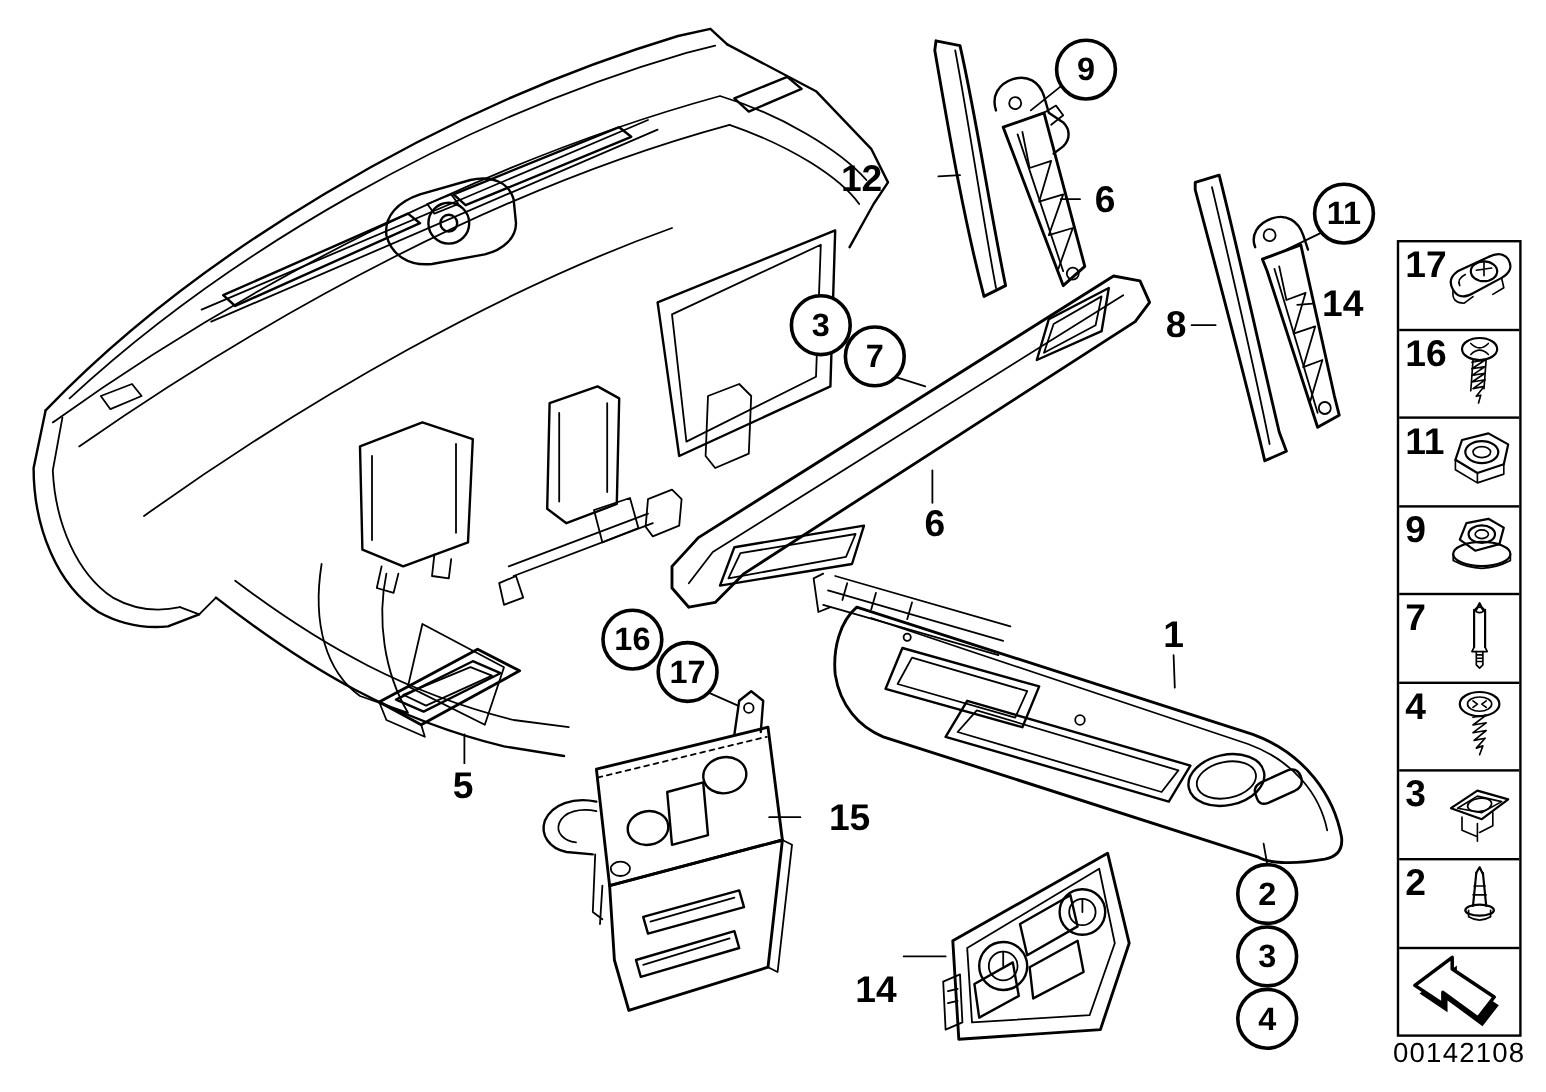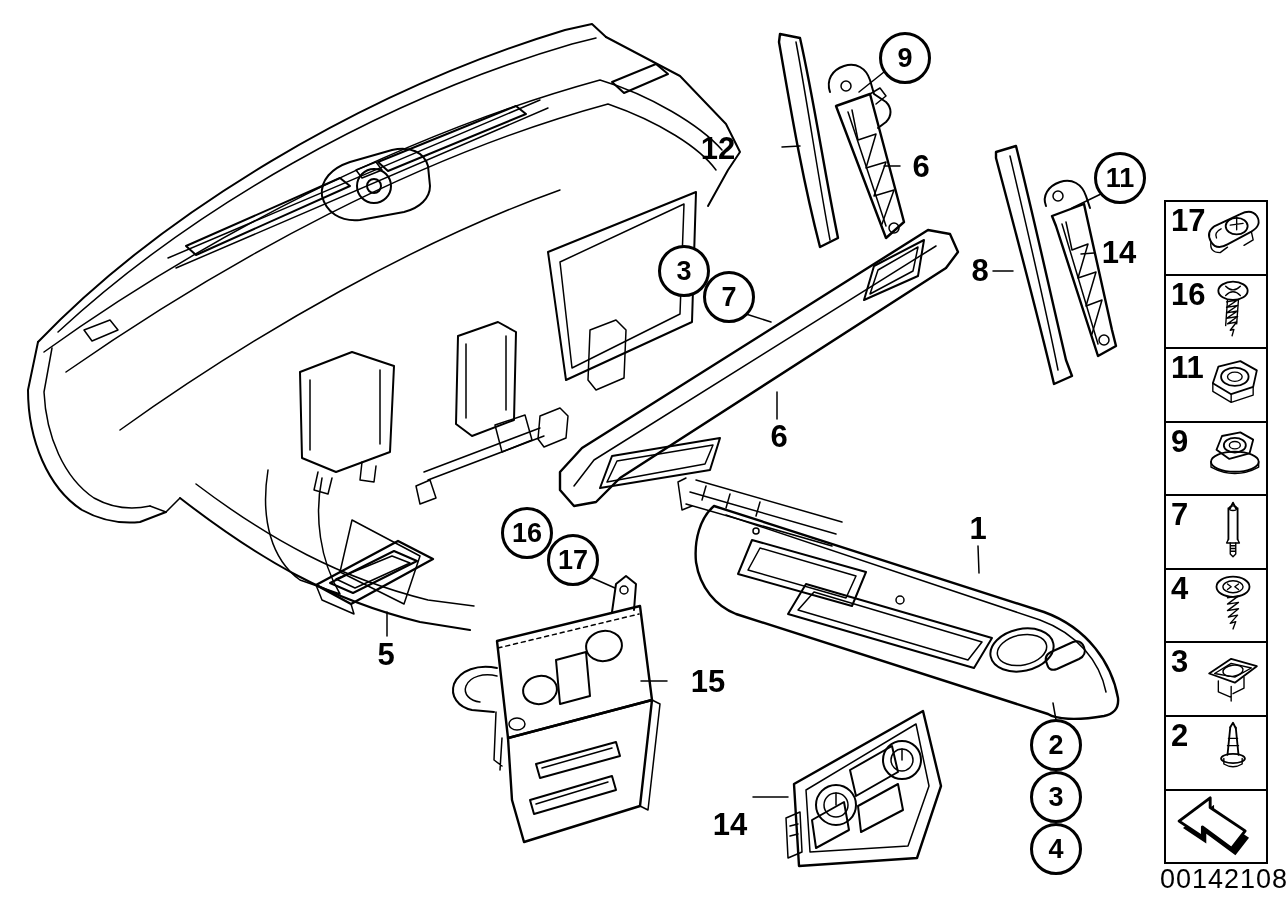--- a/index.html
+++ b/index.html
@@ -15,21 +15,21 @@
        background:#fff;transform:translate(-50%,-50%);display:flex;align-items:center;justify-content:center;
        font-weight:bold;font-size:27px;color:#000;z-index:5;}
   .legend{position:absolute;left:1164px;top:200px;width:104px;height:664px;border:2.5px solid #000;
        box-sizing:border-box;display:flex;flex-direction:column;background:#fff;z-index:4;}
   .legend .cell{position:relative;flex:1 1 0;border-bottom:2.5px solid #000;box-sizing:border-box;}
   .legend .cell:last-child{border-bottom:none;}
   .legend .num{position:absolute;left:5px;top:1px;font-weight:bold;font-size:31px;color:#000;}
   .legend svg.ic{position:absolute;right:0px;top:50%;transform:translateY(-50%);}
   .legend .arrow-cell svg{position:absolute;left:50%;top:50%;transform:translate(-50%,-50%);}
   .docnum{position:absolute;left:1160px;top:864px;width:112px;text-align:center;
-       font-size:27px;color:#000;letter-spacing:1px;z-index:4;}
+       font-size:23px;color:#000;letter-spacing:1px;z-index:4;}
 </style>
 </head>
 <body>
 
 <div class="stage">
 
 <svg class="art" width="1288" height="910" viewBox="0 0 1288 910">
 
   <g class="lines w2">
     <path d="M38,342 C160,215 360,92 565,30 L592,24 L606,37"></path>

